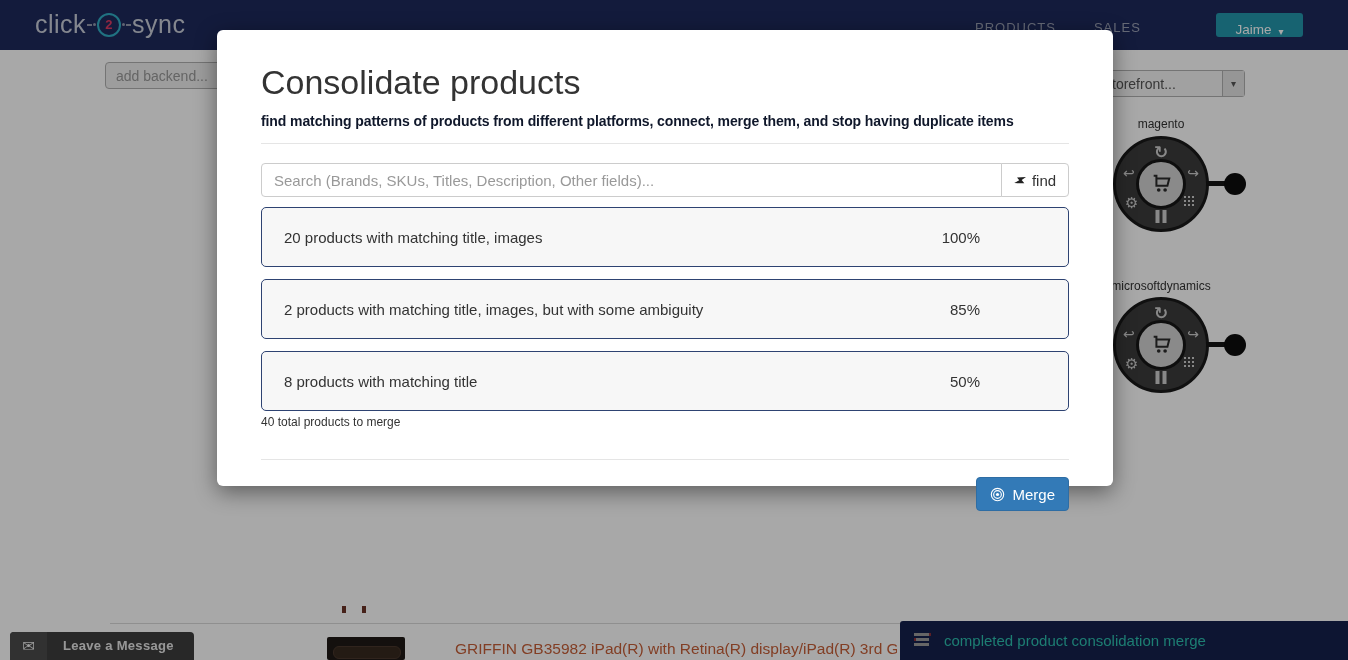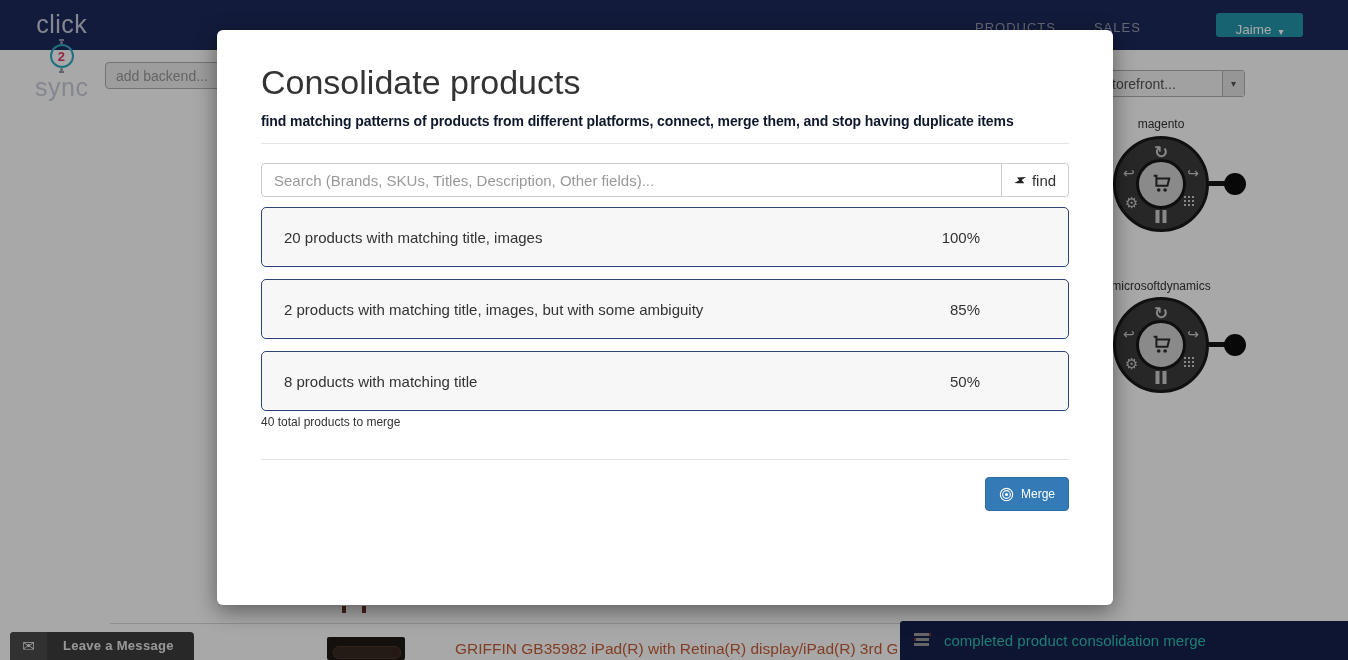--- a/index.html
+++ b/index.html
@@ -2,21 +2,21 @@
 <html><head>
 <meta charset="utf-8">
 <style>
   html,body{margin:0;padding:0;background:#888;}
   .page{position:relative;width:1348px;height:660px;background:#ffffff;overflow:hidden;
         font-family:"Liberation Sans","DejaVu Sans",sans-serif;}
 
   
   .app-header{position:absolute;top:0;left:0;right:0;height:50px;background:#1e2a5c;}
   .logo{position:absolute;left:35px;top:10px;display:flex;align-items:center;
-        font-size:25px;color:#c9ced9;letter-spacing:.5px;flex-direction:column;}
+        font-size:25px;color:#c9ced9;letter-spacing:.5px;}
   .logo-dash{width:5px;height:2px;background:#9298ac;margin:0 1px;}
   .logo-dot{width:3px;height:3px;border-radius:50%;background:#9298ac;}
   .logo-circle{width:20px;height:20px;border:2px solid #31aec4;border-radius:50%;
         display:flex;align-items:center;justify-content:center;margin:0 1px;
         color:#dc3a63;font-size:13px;font-weight:bold;}
   .top-nav{position:absolute;top:20px;left:975px;display:flex;gap:38px;}
   .top-nav .nav-link{font-size:13px;letter-spacing:1px;color:#9aa0b4;cursor:pointer;}
   .user-btn{position:absolute;left:1216px;top:13px;width:87px;height:24px;background:#2496ac;
         border-radius:3px;color:#fff;font-size:13.5px;display:flex;align-items:flex-end;
         justify-content:center;gap:7px;cursor:pointer;}
@@ -76,21 +76,21 @@
   .notif-ic i{display:block;height:3px;background:#9b9b9b;margin-bottom:2px;}
   .notif-ic .b1{width:15px;border-right:2px solid #8a2f3b;}
   .notif-ic .b2{width:13px;border-left:2px solid #8a2f3b;}
   .notif-ic .b3{width:15px;}
   .notif-label{margin-left:13px;font-size:15px;color:#2cbfae;}
 
   
   .overlay{position:absolute;inset:0;background:rgba(0,0,0,.34);z-index:5;}
 
   
-  .modal{position:absolute;left:217px;top:30px;width:896px;height:575px;background:#fff;
+  .modal{position:absolute;left:217px;top:30px;width:896px;height:456px;background:#fff;
         border-radius:6px;box-shadow:0 6px 22px rgba(0,0,0,.45);z-index:10;
         box-sizing:border-box;padding:0 44px;}
   .modal h1{margin:34px 0 0;font-size:34px;font-weight:400;color:#333;line-height:1.1;}
   .modal .subtitle{margin-top:12px;font-size:14px;font-weight:bold;color:#0f172a;letter-spacing:-.1px;}
   .hr{height:1px;background:#e5e5e5;border:none;}
   .hr1{margin-top:14px;}
   .search-row{display:flex;height:34px;margin-top:19px;}
   .search-input{flex:1;border:1px solid #ccc;border-radius:4px 0 0 4px;box-sizing:border-box;
         padding:0 12px;font-size:15px;color:#555;font-family:inherit;outline:none;}
   .search-input::placeholder,.add-backend::placeholder{color:#999;opacity:1;}
@@ -99,21 +99,21 @@
         font-size:15px;color:#333;cursor:pointer;font-family:inherit;}
   .groups{margin-top:10px;}
   .group-row{height:60px;border:1px solid #2e4372;border-radius:5px;background:#f7f7f7;
         display:flex;align-items:center;justify-content:space-between;
         padding:0 88px 0 22px;margin-bottom:12px;font-size:15px;color:#333;
         box-sizing:border-box;cursor:pointer;gap:26px;}
   .total{margin-top:-8px;font-size:12px;color:#333;}
   .hr2{margin-top:30px;}
   .modal-footer{margin-top:17px;text-align:right;}
   .merge-btn{display:inline-flex;align-items:center;gap:7px;background:#337ab7;
-        border:1px solid #2e6da4;border-radius:4px;color:#fff;font-size:12px;
+        border:1px solid #2e6da4;border-radius:4px;color:#fff;font-size:15px;
         height:34px;padding:0 13px;cursor:pointer;font-family:inherit;}
 </style>
 </head>
 <body>
 
 <div class="page">
 
   <div class="app-header">
     <div class="logo">
       <span>click</span>

